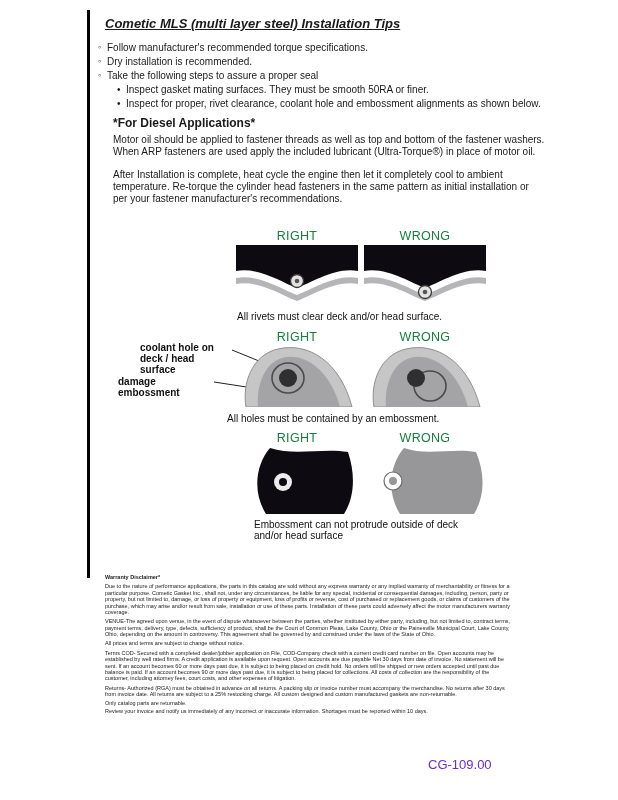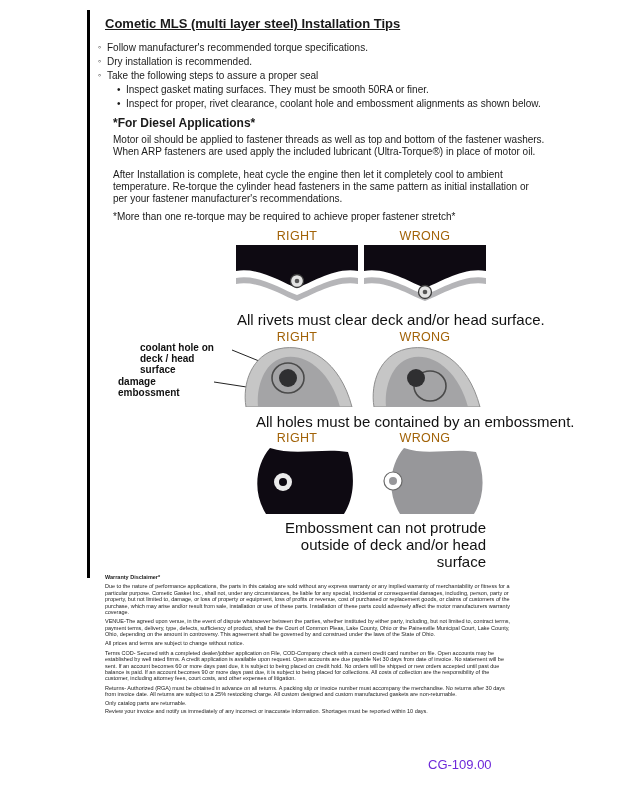--- a/index.html
+++ b/index.html
@@ -3,34 +3,34 @@
 <meta charset="utf-8">
 <style>
   * { margin:0; padding:0; box-sizing:border-box; }
   html,body { background:#ffffff; }
   .page {
     position:relative; width:618px; height:800px; background:#ffffff;
     font-family:"Liberation Sans", sans-serif; color:#1a1a1a; overflow:hidden;
   }
   .abs { position:absolute; }
   .edge-rule { left:87px; top:10px; width:3px; height:568px; background:#000; }
-  .title { left:105px; top:16px; font-size:13px; font-weight:bold; text-decoration:underline; white-space:nowrap; }
+  .title { left:105px; top:16px; font-size:13px; font-weight:bold; text-decoration:underline; white-space:nowrap;font-style:italic; }
   .bullets { left:98px; top:42px; width:505px; font-size:10px; line-height:1.25; }
   .bullet { display:flex; margin-bottom:1.5px; }
   .bullet .marker { width:9px; flex:0 0 9px; font-size:9px; }
   .bullet.sub { margin-left:19px; }
   .bullet.sub .marker { font-size:10px; }
   .diesel-heading { left:113px; top:116px; font-size:12px; font-weight:bold; }
   .para { left:113px; width:432px; font-size:10px; line-height:1.22; }
   .para1 { top:134px; }
   .para2 { top:169px; }
   .note { left:113px; top:211px; width:440px; font-size:10px; }
-  .rw-label { width:122px; text-align:center; font-size:12.5px; letter-spacing:0.3px; color:#a16207; }
+  .rw-label { width:122px; text-align:center; font-size:12.5px; letter-spacing:0.3px; color:#15803d; }
   .panel { width:122px; }
-  .caption { font-size:15px; color:#111;text-align:right; }
+  .caption { font-size:10px; color:#111; }
   .annot { font-size:10px; line-height:1.12; color:#111;font-weight:bold; }
   .disclaimer { left:105px; top:574px; width:408px; font-size:5.5px; line-height:1.16; color:#222; }
   .disclaimer .d-head { font-weight:bold; margin-bottom:3px; }
   .disclaimer .d-para { margin-bottom:3px; }
   .footer-code { left:428px; top:757px; font-size:13px; color:#6d28d9; }
   svg { display:block; }
 </style>
 </head>
 <body>
 
@@ -59,21 +59,20 @@
     </div>
     <div class="bullet sub">
       <span class="marker">•</span>
       <span>Inspect for proper, rivet clearance, coolant hole and embossment alignments as shown below.</span>
     </div>
   </div>
 
   <div class="abs diesel-heading">*For Diesel Applications*</div>
   <div class="abs para para1">Motor oil should be applied to fastener threads as well as top and bottom of the fastener washers. When ARP fasteners are used apply the included lubricant (Ultra-Torque®) in place of motor oil.</div>
   <div class="abs para para2">After Installation is complete, heat cycle the engine then let it completely cool to ambient temperature. Re-torque the cylinder head fasteners in the same pattern as initial installation or per your fastener manufacturer's recommendations.</div>
-  <div class="abs note">*More than one re-torque may be required to achieve proper fastener stretch*</div>
 
   <div class="abs rw-label" style="left:236px; top:229px;">RIGHT</div>
   <div class="abs rw-label" style="left:364px; top:229px;">WRONG</div>
 
   <div class="abs panel" style="left:236px; top:245px;">
     <svg width="122" height="62" viewBox="0 0 122 62">
       <path d="M0,0 H122 V26 C98,22 76,38 61,43 C46,38 24,22 0,26 Z" fill="#0e0a12"></path>
       <path d="M0,33 C24,29 46,45 61,50 C76,45 98,29 122,33 V39 C98,35 76,51 61,56 C46,51 24,35 0,39 Z" fill="#b5b5b8"></path>
       <circle cx="61" cy="36" r="6.5" fill="#e3e3e3" stroke="#3a3a3a" stroke-width="1.3"></circle>
       <circle cx="61" cy="36" r="2.3" fill="#555"></circle>
@@ -109,21 +108,21 @@
     </svg>
   </div>
   <div class="abs panel" style="left:364px; top:345px;">
     <svg width="122" height="62" viewBox="0 0 122 62">
       <path d="M10,62 C6,38 16,10 42,4 C72,-3 104,16 116,62 Z" fill="#c6c6c6" stroke="#8f8f8f" stroke-width="1"></path>
       <path d="M22,62 C20,42 28,18 46,13 C68,7 94,25 104,62 Z" fill="#a4a4a6"></path>
       <ellipse cx="66" cy="41" rx="16" ry="15" fill="none" stroke="#4a4a4a" stroke-width="1.6"></ellipse>
       <circle cx="52" cy="33" r="9" fill="#2f2f31"></circle>
     </svg>
   </div>
-  <div class="abs caption" style="left:256px; top:413px;">All holes must be contained by an embossment.</div>
+  <div class="abs caption" style="left:227px; top:413px;">All holes must be contained by an embossment.</div>
 
   <div class="abs rw-label" style="left:236px; top:431px;">RIGHT</div>
   <div class="abs rw-label" style="left:364px; top:431px;">WRONG</div>
 
   <div class="abs panel" style="left:236px; top:446px;">
     <svg width="122" height="70" viewBox="0 0 122 70">
       <path d="M34,2 C58,10 86,2 112,6 C120,30 118,52 108,68 L30,68 C16,46 20,18 34,2 Z" fill="#0e0a12"></path>
       <circle cx="47" cy="36" r="9" fill="#ececec"></circle>
       <circle cx="47" cy="36" r="4" fill="#0e0a12"></circle>
     </svg>

